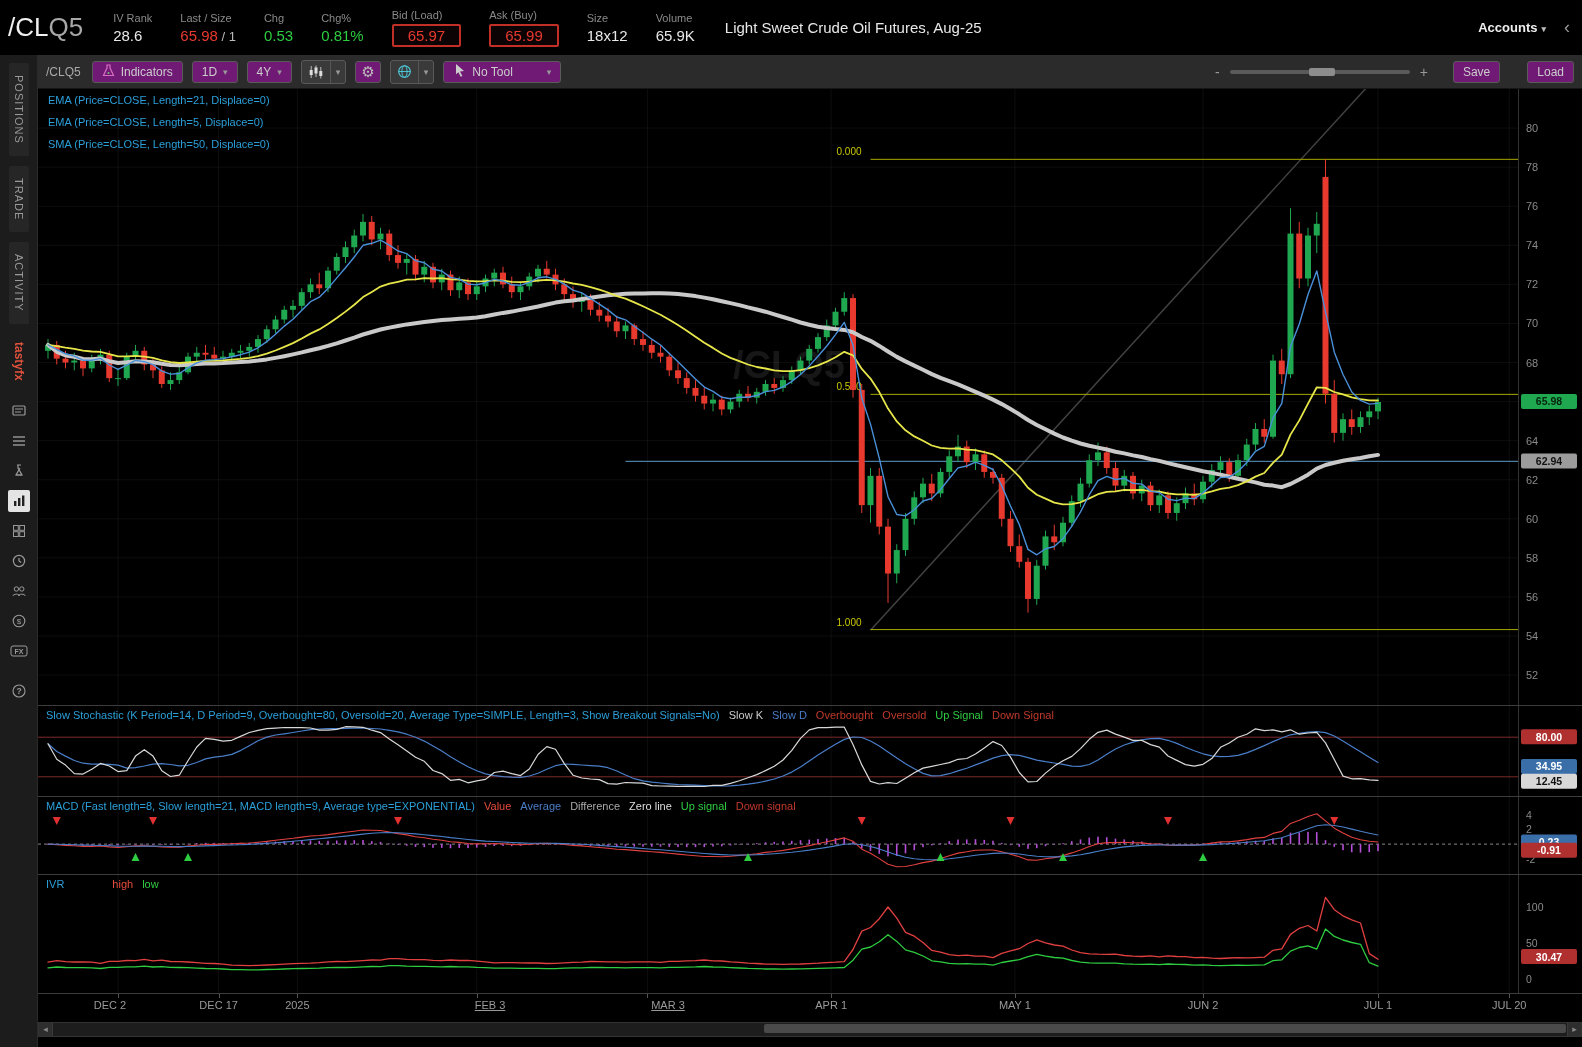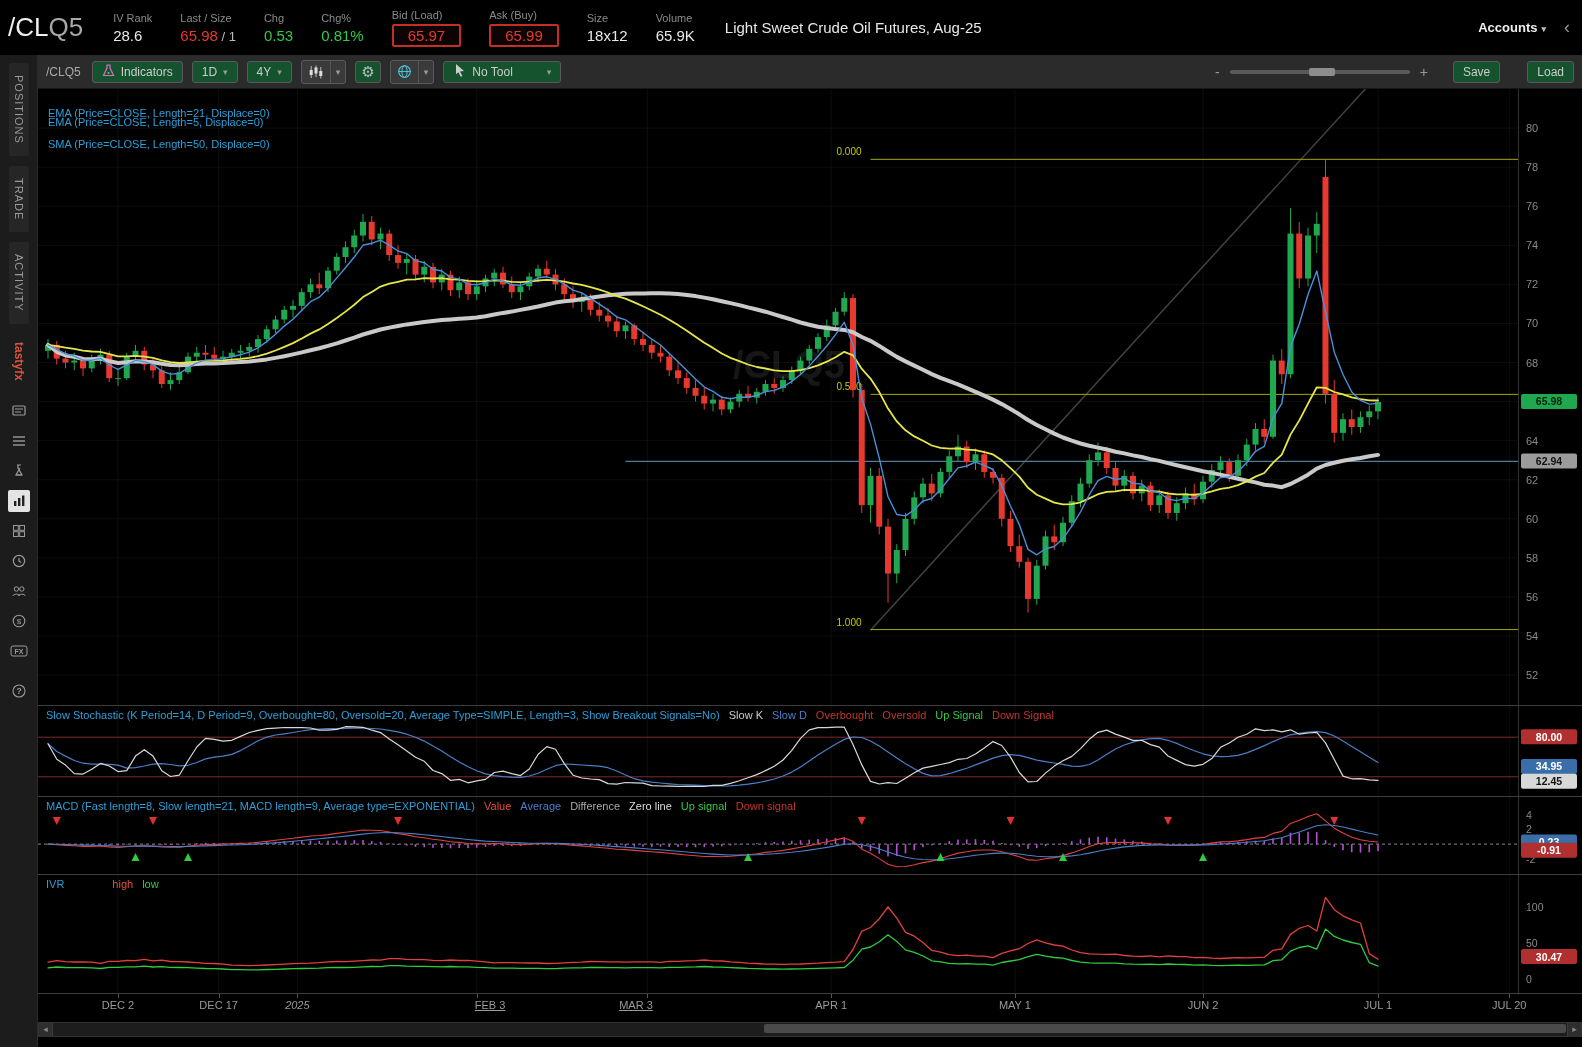--- a/index.html
+++ b/index.html
@@ -26,21 +26,21 @@
   #sidebar{position:absolute;left:0;top:55px;width:38px;height:992px;background:#1c1c1c;border-right:1px solid #2a2a2a;display:flex;flex-direction:column;align-items:center;box-sizing:border-box;padding-top:8px}
   .side-tab{writing-mode:vertical-rl;background:#262626;color:#9a9a9a;font-size:11px;letter-spacing:1px;padding:12px 4px;margin-bottom:10px;border-radius:2px;cursor:pointer}
   .side-brand{writing-mode:vertical-rl;color:#e1523d;font-weight:bold;font-size:12px;margin:8px 0 16px 0}
   .side-icon{width:22px;height:22px;margin:4px 0;display:flex;align-items:center;justify-content:center;cursor:pointer;border-radius:2px}
   .side-icon.active{background:#e4e4e4}
   .side-icon svg{display:block}
 
   
   #toolbar{position:absolute;left:38px;top:55px;width:1544px;height:34px;background:#2b2b2b;border-bottom:1px solid #161616;display:flex;align-items:center;gap:9px;padding:0 8px;box-sizing:border-box}
   .tb-symbol{font-size:12px;color:#aaa;margin-right:2px}
-  .tb-btn{background:#14532d;border:1px solid #5a5a5a;color:#ccc;font-size:12px;height:22px;border-radius:3px;display:inline-flex;align-items:center;gap:6px;padding:0 9px;cursor:pointer;font-family:inherit}
+  .tb-btn{background:#701a75;border:1px solid #5a5a5a;color:#ccc;font-size:12px;height:22px;border-radius:3px;display:inline-flex;align-items:center;gap:6px;padding:0 9px;cursor:pointer;font-family:inherit}
   .caret{font-size:9px;color:#999}
   .tb-split{display:inline-flex;height:22px;border:1px solid #5a5a5a;border-radius:3px;background:#3a3a3a;cursor:pointer;align-items:center}
   .tb-split .ic{padding:0 6px;display:flex;align-items:center}
   .tb-split .dd{padding:0 5px;border-left:1px solid #555;height:100%;display:flex;align-items:center}
   .gear{font-size:15px;color:#bbb}
   #zoom-group{margin-left:auto;display:flex;align-items:center;gap:10px;margin-right:16px}
   .zoom-sign{color:#999;font-size:14px;cursor:pointer}
   #zoom-track{width:180px;height:4px;background:#5a5a5a;border-radius:2px;position:relative;cursor:pointer}
   #zoom-thumb{position:absolute;top:-2px;width:26px;height:8px;background:#8d8d8d;border-radius:2px}
 
@@ -615,21 +615,21 @@
         <line x1="1340" y1="308.68379321281316" x2="1340" y2="330.1744370440851" stroke="#1fa84f" stroke-width="1"></line>
         <rect x="1337" y="312.98192197906747" width="6" height="9.377735490009627" fill="#1fa84f"></rect>
         <polyline points="10.0,255.9 18.8,262.8 27.5,266.4 36.3,267.7 45.0,270.0 53.8,270.3 62.5,269.6 71.3,272.1 80.0,274.0 88.8,273.3 97.5,272.3 106.3,272.5 115.0,273.2 123.8,274.8 132.5,275.9 141.3,276.3 150.0,275.8 158.8,275.1 167.5,274.6 176.3,274.4 185.0,274.1 193.8,273.6 202.5,273.1 211.3,272.5 220.0,271.6 228.8,270.4 237.5,268.9 246.3,267.2 255.0,265.4 263.8,263.4 272.5,261.2 281.3,259.2 290.0,256.9 298.8,254.3 307.5,251.5 316.3,248.6 325.0,245.5 333.8,243.0 342.5,240.5 351.3,238.6 360.0,237.0 368.8,235.4 377.5,234.3 386.3,233.0 395.0,232.1 403.8,231.1 412.5,230.5 421.3,229.7 430.0,229.2 438.8,228.5 447.5,227.2 456.3,225.5 465.0,223.9 473.8,222.6 482.5,220.9 491.3,219.2 500.0,217.5 508.8,215.5 517.5,213.6 526.3,212.3 535.0,211.4 543.8,210.0 552.5,208.8 561.3,207.4 570.0,206.3 578.8,205.5 587.5,204.8 596.3,204.6 605.0,204.4 613.8,204.2 622.5,204.2 631.3,204.6 640.0,205.1 648.8,206.0 657.5,207.1 666.3,208.6 675.0,210.2 683.8,212.2 692.5,214.1 701.3,216.1 710.0,218.4 718.8,220.5 727.5,222.7 736.3,225.3 745.0,228.0 753.8,230.7 762.5,233.5 771.3,235.7 780.0,237.7 788.8,239.1 797.5,240.1 806.3,240.9 815.0,243.2 823.8,248.0 832.5,251.8 841.3,256.9 850.0,262.5 858.8,267.9 867.5,272.4 876.3,276.6 885.0,280.7 893.8,285.1 902.5,288.9 911.3,292.2 920.0,295.4 928.8,299.1 937.5,302.8 946.3,306.7 955.0,310.6 963.8,315.1 972.5,320.0 981.3,325.3 990.0,331.0 998.8,336.0 1007.5,340.3 1016.3,344.6 1025.0,348.5 1033.8,351.7 1042.5,354.5 1051.3,356.7 1060.0,358.6 1068.8,360.5 1077.5,362.7 1086.3,364.4 1095.0,366.4 1103.8,368.0 1112.5,370.1 1121.3,371.9 1130.0,374.1 1138.8,376.3 1147.5,378.2 1156.3,380.3 1165.0,382.3 1173.8,383.9 1182.5,385.6 1191.3,387.7 1200.0,389.7 1208.8,391.6 1217.5,393.4 1226.3,395.7 1235.0,396.6 1243.8,398.2 1252.5,395.0 1261.3,390.5 1270.0,385.7 1278.8,379.6 1287.5,376.0 1296.3,373.7 1305.0,371.7 1313.8,370.3 1322.5,369.0 1331.3,367.3 1340.0,365.9" fill="none" stroke="#c9c9c9" stroke-width="4" stroke-linejoin="round" stroke-linecap="round"></polyline>
         <polyline points="10.0,255.9 18.8,257.2 27.5,258.7 36.3,259.8 45.0,261.6 53.8,262.5 62.5,262.8 71.3,265.2 80.0,267.4 88.8,267.4 97.5,266.9 106.3,267.7 115.0,268.9 123.8,271.3 132.5,273.1 141.3,274.0 150.0,273.4 158.8,272.6 167.5,271.9 176.3,271.7 185.0,271.4 193.8,270.7 202.5,269.9 211.3,268.8 220.0,267.1 228.8,264.6 237.5,261.5 246.3,257.8 255.0,254.1 263.8,249.5 272.5,244.6 281.3,240.4 290.0,235.1 298.8,229.0 307.5,222.6 316.3,215.7 325.0,208.1 333.8,202.9 342.5,197.6 351.3,194.7 360.0,192.8 368.8,190.7 377.5,190.3 386.3,189.1 395.0,189.5 403.8,189.2 412.5,190.3 421.3,190.6 430.0,191.9 438.8,192.4 447.5,192.1 456.3,191.3 465.0,191.7 473.8,192.8 482.5,193.2 491.3,192.7 500.0,191.5 508.8,190.9 517.5,191.4 526.3,192.6 535.0,194.5 543.8,195.8 552.5,198.1 561.3,200.7 570.0,203.5 578.8,207.1 587.5,209.7 596.3,213.4 605.0,217.3 613.8,221.5 622.5,225.7 631.3,230.7 640.0,236.1 648.8,241.8 657.5,247.7 666.3,253.8 675.0,258.9 683.8,264.5 692.5,268.9 701.3,272.1 710.0,275.5 718.8,278.0 727.5,279.5 736.3,281.3 745.0,282.2 753.8,282.1 762.5,281.1 771.3,279.2 780.0,276.4 788.8,272.7 797.5,268.2 806.3,262.8 815.0,266.3 823.8,279.9 832.5,289.6 841.3,303.1 850.0,319.6 858.8,332.4 867.5,341.3 876.3,347.4 885.0,351.7 893.8,356.5 902.5,358.9 911.3,359.6 920.0,359.4 928.8,360.7 937.5,361.1 946.3,363.1 955.0,365.4 963.8,371.3 972.5,379.1 981.3,387.6 990.0,398.7 998.8,405.8 1007.5,409.6 1016.3,413.6 1025.0,415.4 1033.8,415.1 1042.5,413.3 1051.3,409.4 1060.0,405.2 1068.8,402.9 1077.5,402.3 1086.3,400.9 1095.0,401.2 1103.8,400.8 1112.5,402.2 1121.3,402.6 1130.0,404.5 1138.8,405.4 1147.5,405.3 1156.3,405.8 1165.0,404.6 1173.8,402.4 1182.5,399.8 1191.3,398.6 1200.0,396.1 1208.8,392.4 1217.5,387.6 1226.3,384.0 1235.0,373.8 1243.8,365.7 1252.5,345.6 1261.3,331.4 1270.0,314.6 1278.8,298.3 1287.5,298.9 1296.3,303.0 1305.0,305.4 1313.8,308.4 1322.5,310.2 1331.3,311.3 1340.0,311.5" fill="none" stroke="#e6e64a" stroke-width="1.8" stroke-linejoin="round" stroke-linecap="round"></polyline>
         <polyline points="10.0,255.9 18.8,260.5 27.5,264.8 36.3,267.1 45.0,271.2 53.8,271.3 62.5,269.4 71.3,276.0 80.0,280.4 88.8,276.1 97.5,271.4 106.3,272.7 115.0,275.6 123.8,282.1 132.5,285.1 141.3,284.5 150.0,278.9 158.8,273.8 167.5,271.1 176.3,270.6 185.0,269.6 193.8,267.7 202.5,265.7 211.3,263.1 220.0,258.8 228.8,252.6 237.5,245.3 246.3,237.1 255.0,230.3 263.8,221.3 272.5,212.7 281.3,208.2 290.0,199.4 298.8,188.9 307.5,178.7 316.3,168.0 325.0,156.3 333.8,154.3 342.5,151.1 351.3,156.1 360.0,162.0 368.8,164.7 377.5,171.6 386.3,173.7 395.0,180.3 403.8,182.0 412.5,188.4 421.3,190.1 430.0,195.1 438.8,195.8 447.5,193.7 456.3,190.4 465.0,192.0 473.8,195.8 482.5,196.3 491.3,193.4 500.0,188.8 508.8,187.8 517.5,190.3 526.3,195.2 535.0,201.1 543.8,203.8 552.5,209.4 561.3,215.2 570.0,220.9 578.8,228.0 587.5,230.8 596.3,237.2 605.0,243.5 613.8,250.2 622.5,256.0 631.3,264.5 640.0,272.7 648.8,281.4 657.5,289.9 666.3,298.1 675.0,302.3 683.8,308.3 692.5,309.7 701.3,308.1 710.0,308.3 718.8,306.5 727.5,302.6 736.3,301.4 745.0,298.0 753.8,292.4 762.5,285.5 771.3,276.9 780.0,267.3 788.8,257.0 797.5,245.6 806.3,233.4 815.0,255.9 823.8,309.3 832.5,335.1 841.3,369.3 850.0,407.7 858.8,425.5 867.5,426.9 876.3,420.7 885.0,412.0 893.8,409.5 902.5,400.6 911.3,389.5 920.0,378.9 928.8,377.0 937.5,373.1 946.3,376.4 955.0,380.5 963.8,396.9 972.5,417.0 981.3,435.6 990.0,460.4 998.8,465.8 1007.5,459.7 1016.3,457.5 1025.0,449.6 1033.8,437.1 1042.5,423.0 1051.3,405.7 1060.0,391.6 1068.8,387.4 1077.5,390.5 1086.3,389.3 1095.0,394.3 1103.8,395.1 1112.5,402.1 1121.3,403.5 1130.0,410.3 1138.8,411.6 1147.5,409.2 1156.3,409.6 1165.0,403.9 1173.8,396.3 1182.5,388.6 1191.3,388.0 1200.0,382.4 1208.8,373.5 1217.5,362.3 1226.3,357.4 1235.0,328.8 1243.8,314.3 1252.5,257.7 1261.3,235.0 1270.0,205.5 1278.8,181.9 1287.5,222.9 1296.3,263.2 1305.0,285.5 1313.8,303.0 1322.5,311.4 1331.3,315.1 1340.0,314.4" fill="none" stroke="#4a90d9" stroke-width="1.4" stroke-linejoin="round" stroke-linecap="round"></polyline>
         <rect x="1483" y="305.0" width="56" height="15" rx="2" fill="#1fa84f"></rect>
         <text x="1511" y="316.48192197906747" fill="#06230f" font-size="10.5" text-anchor="middle" font-weight="bold">65.98</text>
         <rect x="1483" y="364.4" width="56" height="15" rx="2" fill="#9b9b9b"></rect>
         <text x="1511" y="375.87424674912785" fill="#111111" font-size="10.5" text-anchor="middle" font-weight="bold">62.94</text>
       </svg>
-    <div class="ov-label" style="top:18px">EMA (Price=CLOSE, Length=21, Displace=0)</div>
+    <div class="ov-label" style="top:5px">EMA (Price=CLOSE, Length=21, Displace=0)</div>
     <div class="ov-label" style="top:27px">EMA (Price=CLOSE, Length=5, Displace=0)</div>
     <div class="ov-label" style="top:49px">SMA (Price=CLOSE, Length=50, Displace=0)</div>
   </div>
 
   <div class="panel" id="panel-stoch">
     <svg id="svg-stoch" width="1544" height="90">
         <line x1="80" y1="0" x2="80" y2="90" stroke="rgba(255,255,255,0.055)"></line>
         <line x1="180.625" y1="0" x2="180.625" y2="90" stroke="rgba(255,255,255,0.055)"></line>
         <line x1="259.375" y1="0" x2="259.375" y2="90" stroke="rgba(255,255,255,0.055)"></line>
         <line x1="438.75" y1="0" x2="438.75" y2="90" stroke="rgba(255,255,255,0.055)"></line>
@@ -872,29 +872,29 @@
         <rect x="1483" y="74.1" width="56" height="15" rx="2" fill="#b03030"></rect>
         <text x="1511" y="85.5616" fill="#ffffff" font-size="10.5" text-anchor="middle" font-weight="bold">30.47</text>
       </svg>
     <div class="panel-header">
       <span class="study-title">IVR</span><span id="legend-ivr"><span class="lg" style="color: rgb(231, 76, 60); margin-left: 48px;">high</span><span class="lg" style="color: rgb(46, 204, 64); margin-top: 18px;">low</span></span>
     </div>
   </div>
 
   <div id="time-axis">
       <div class="taxis-tick" style="left: 80px;"></div>
-      <div class="taxis-label" style="left: 80px;">DEC 2</div>
+      <div class="taxis-label" style="left: 72px;">DEC 2</div>
       <div class="taxis-tick" style="left: 180.625px;"></div>
       <div class="taxis-label" style="left: 180.625px;">DEC 17</div>
       <div class="taxis-tick" style="left: 259.375px;"></div>
-      <div class="taxis-label" style="left: 259.375px; font-style: italic;">2025</div>
+      <div class="taxis-label" style="left: 259.375px;">2025</div>
       <div class="taxis-tick" style="left: 438.75px;"></div>
       <div class="taxis-label" style="left: 452px; text-decoration: underline;">FEB 3</div>
       <div class="taxis-tick" style="left: 609.375px;"></div>
-      <div class="taxis-label" style="left: 598px; text-decoration: underline;">MAR 3</div>
+      <div class="taxis-label" style="left: 630px; text-decoration: underline;">MAR 3</div>
       <div class="taxis-tick" style="left: 793.125px;"></div>
       <div class="taxis-label" style="left: 793.125px;">APR 1</div>
       <div class="taxis-tick" style="left: 976.875px;"></div>
       <div class="taxis-label" style="left: 976.875px;">MAY 1</div>
       <div class="taxis-tick" style="left: 1165px;"></div>
       <div class="taxis-label" style="left: 1165px;">JUN 2</div>
       <div class="taxis-tick" style="left: 1340px;"></div>
       <div class="taxis-label" style="left: 1340px;">JUL 1</div>
       <div class="taxis-tick" style="left: 1471.25px;"></div>
       <div class="taxis-label" style="left: 1471.25px;">JUL 20</div>

